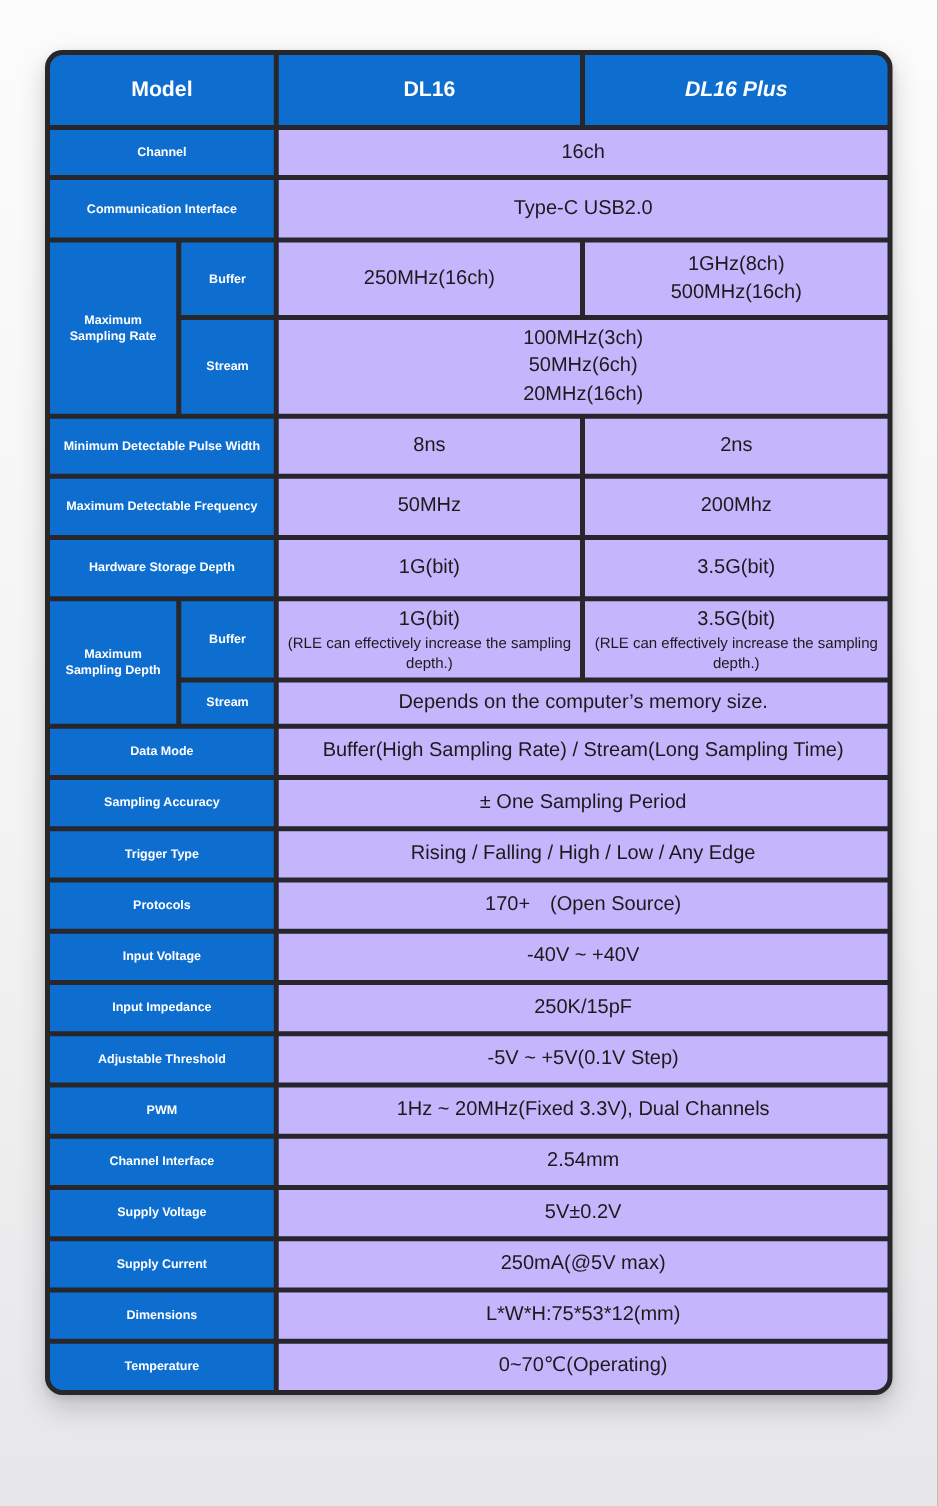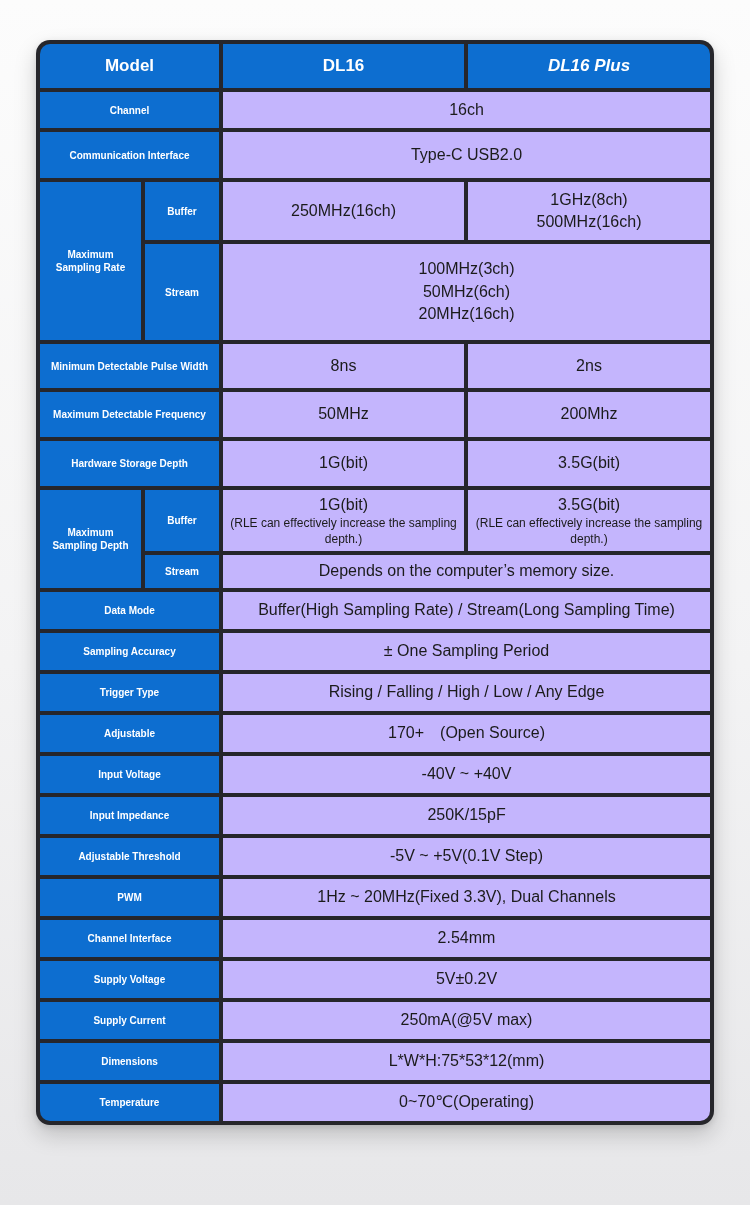--- a/index.html
+++ b/index.html
@@ -50,25 +50,25 @@
     display: block;
     font-size: 12px;
     line-height: 1.3;
     color: #1b1b1b;
     white-space: normal;
   }
   .rtl { border-top-left-radius: 10px; }
   .rtr { border-top-right-radius: 10px; font-style: italic; }
   .rbl { border-bottom-left-radius: 10px; }
   .rbr { border-bottom-right-radius: 10px; }
-  tr.rh-header td { height: 44px; }
+  tr.rh-header td { height: 56px; }
   tr.rh-channel td { height: 36px; }
   tr.rh-comm td { height: 46px; }
   tr.rh-rate-buffer td { height: 58px; }
-  tr.rh-rate-stream td { height: 96px; }
+  tr.rh-rate-stream td { height: 75px; }
   tr.rh-pulse td { height: 44px; }
   tr.rh-freq td { height: 45px; }
   tr.rh-hw td { height: 45px; }
   tr.rh-depth-buffer td { height: 61px; }
   tr.rh-depth-stream td { height: 33px; }
   tr.rh-simple td { height: 37px; }
 </style>
 </head>
 <body>
 
@@ -148,21 +148,21 @@
       </tr>
       <tr class="rh-simple">
         <td colspan="2" class="blue">Sampling Accuracy</td>
         <td colspan="2" class="val">± One Sampling Period</td>
       </tr>
       <tr class="rh-simple">
         <td colspan="2" class="blue">Trigger Type</td>
         <td colspan="2" class="val">Rising / Falling / High / Low / Any Edge</td>
       </tr>
       <tr class="rh-simple">
-        <td colspan="2" class="blue">Adjustable</td>
+        <td colspan="2" class="blue">Protocols</td>
         <td colspan="2" class="val">170+　(Open Source)</td>
       </tr>
       <tr class="rh-simple">
         <td colspan="2" class="blue">Input Voltage</td>
         <td colspan="2" class="val">-40V ~ +40V</td>
       </tr>
       <tr class="rh-simple">
         <td colspan="2" class="blue">Input Impedance</td>
         <td colspan="2" class="val">250K/15pF</td>
       </tr>

